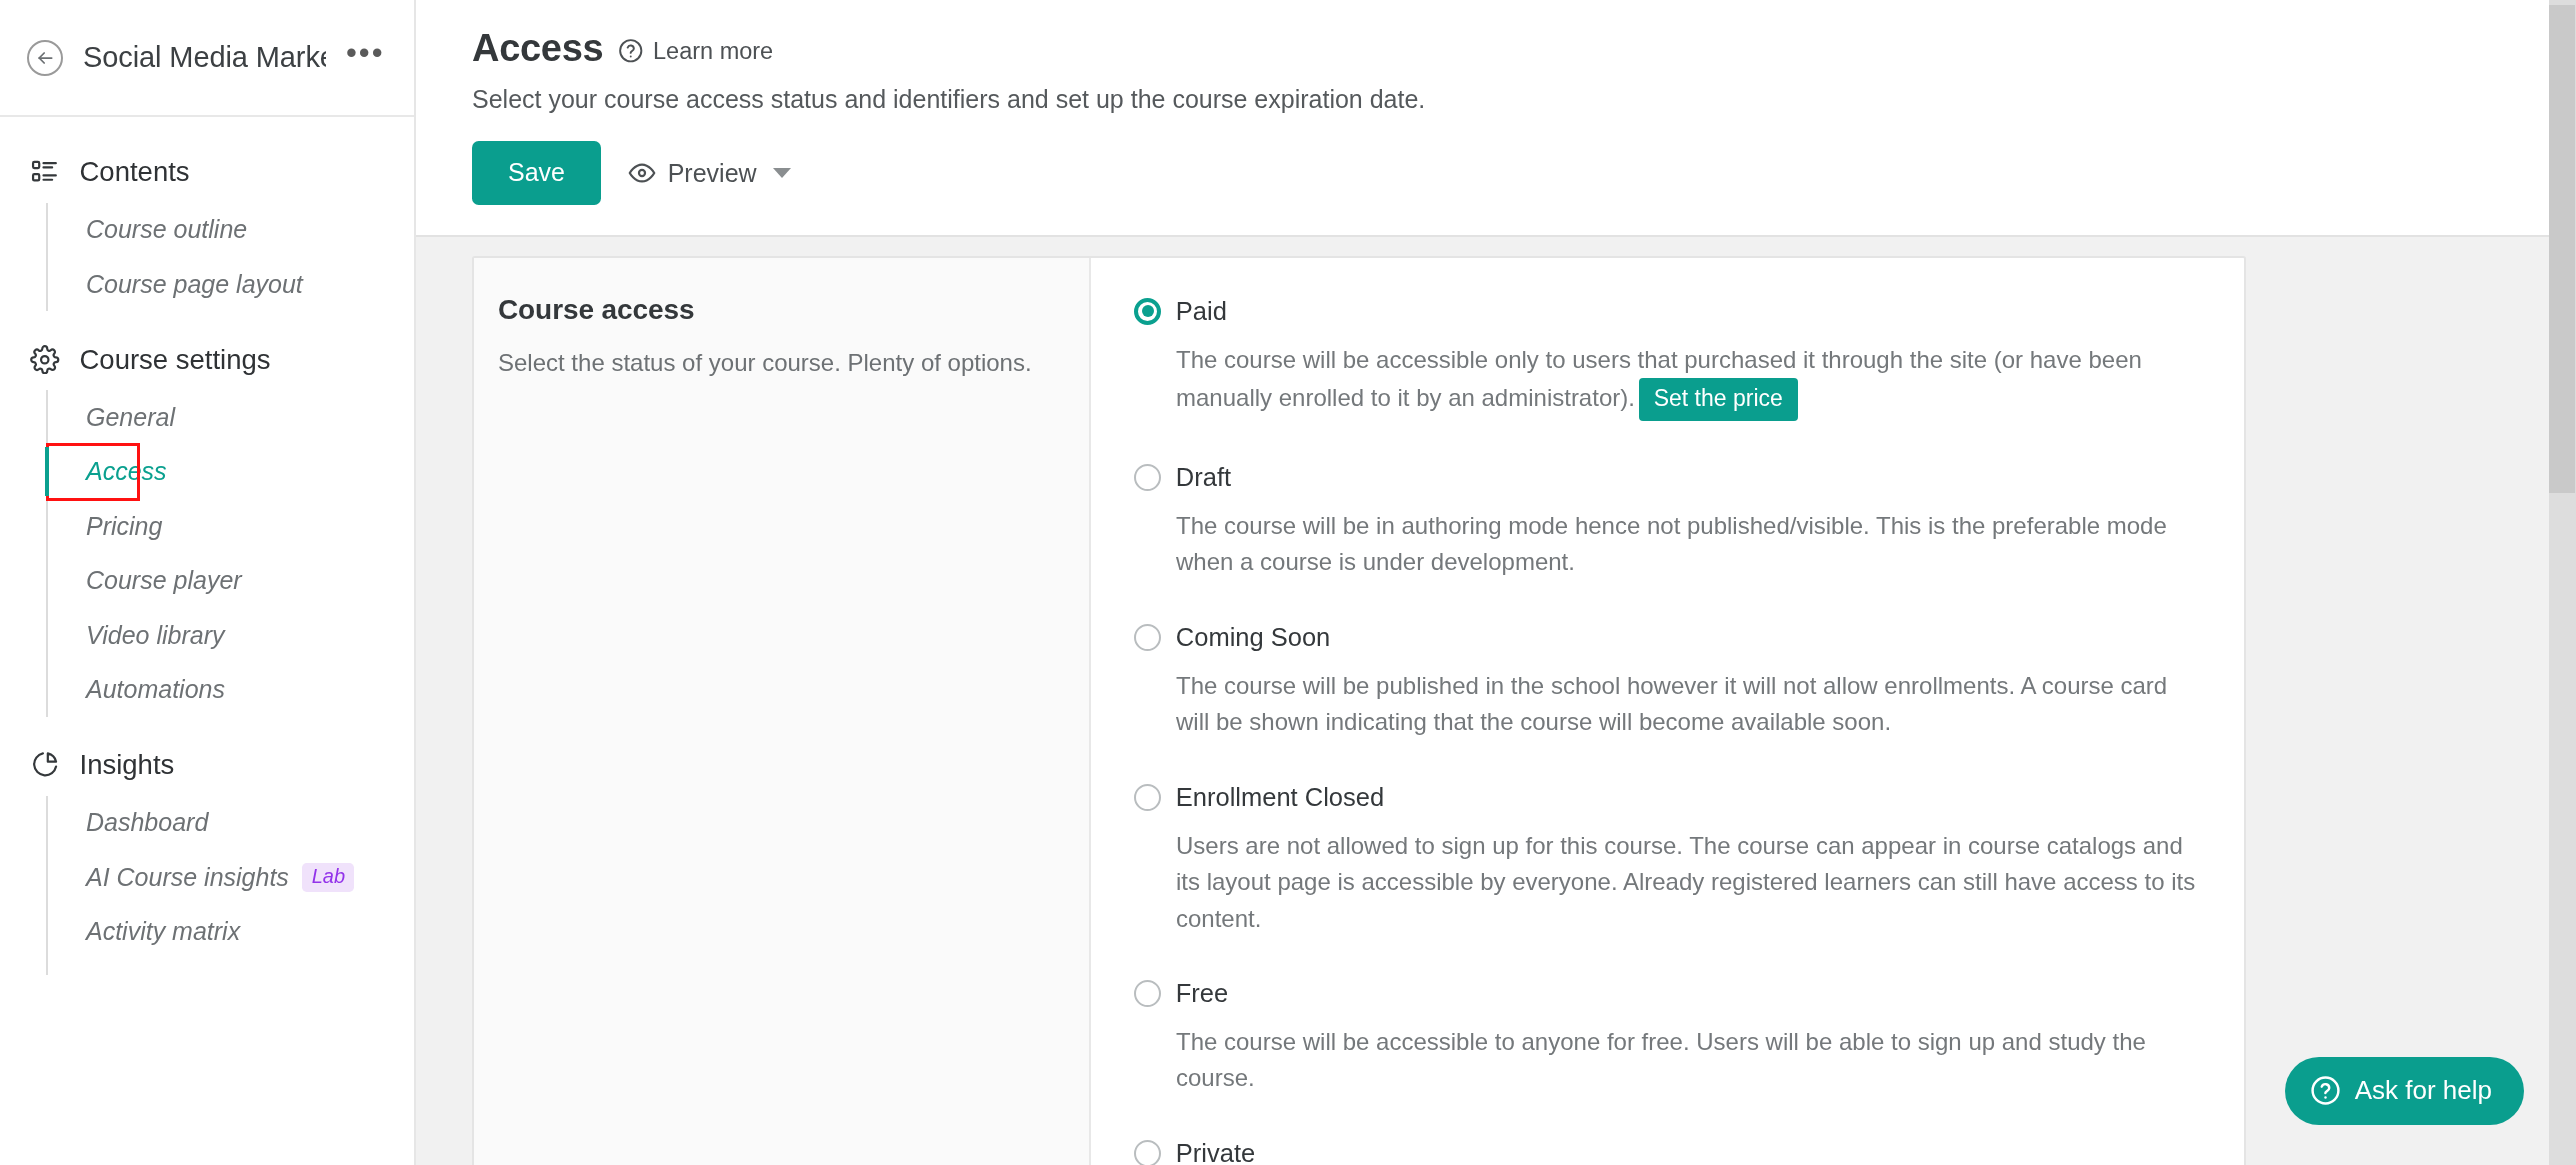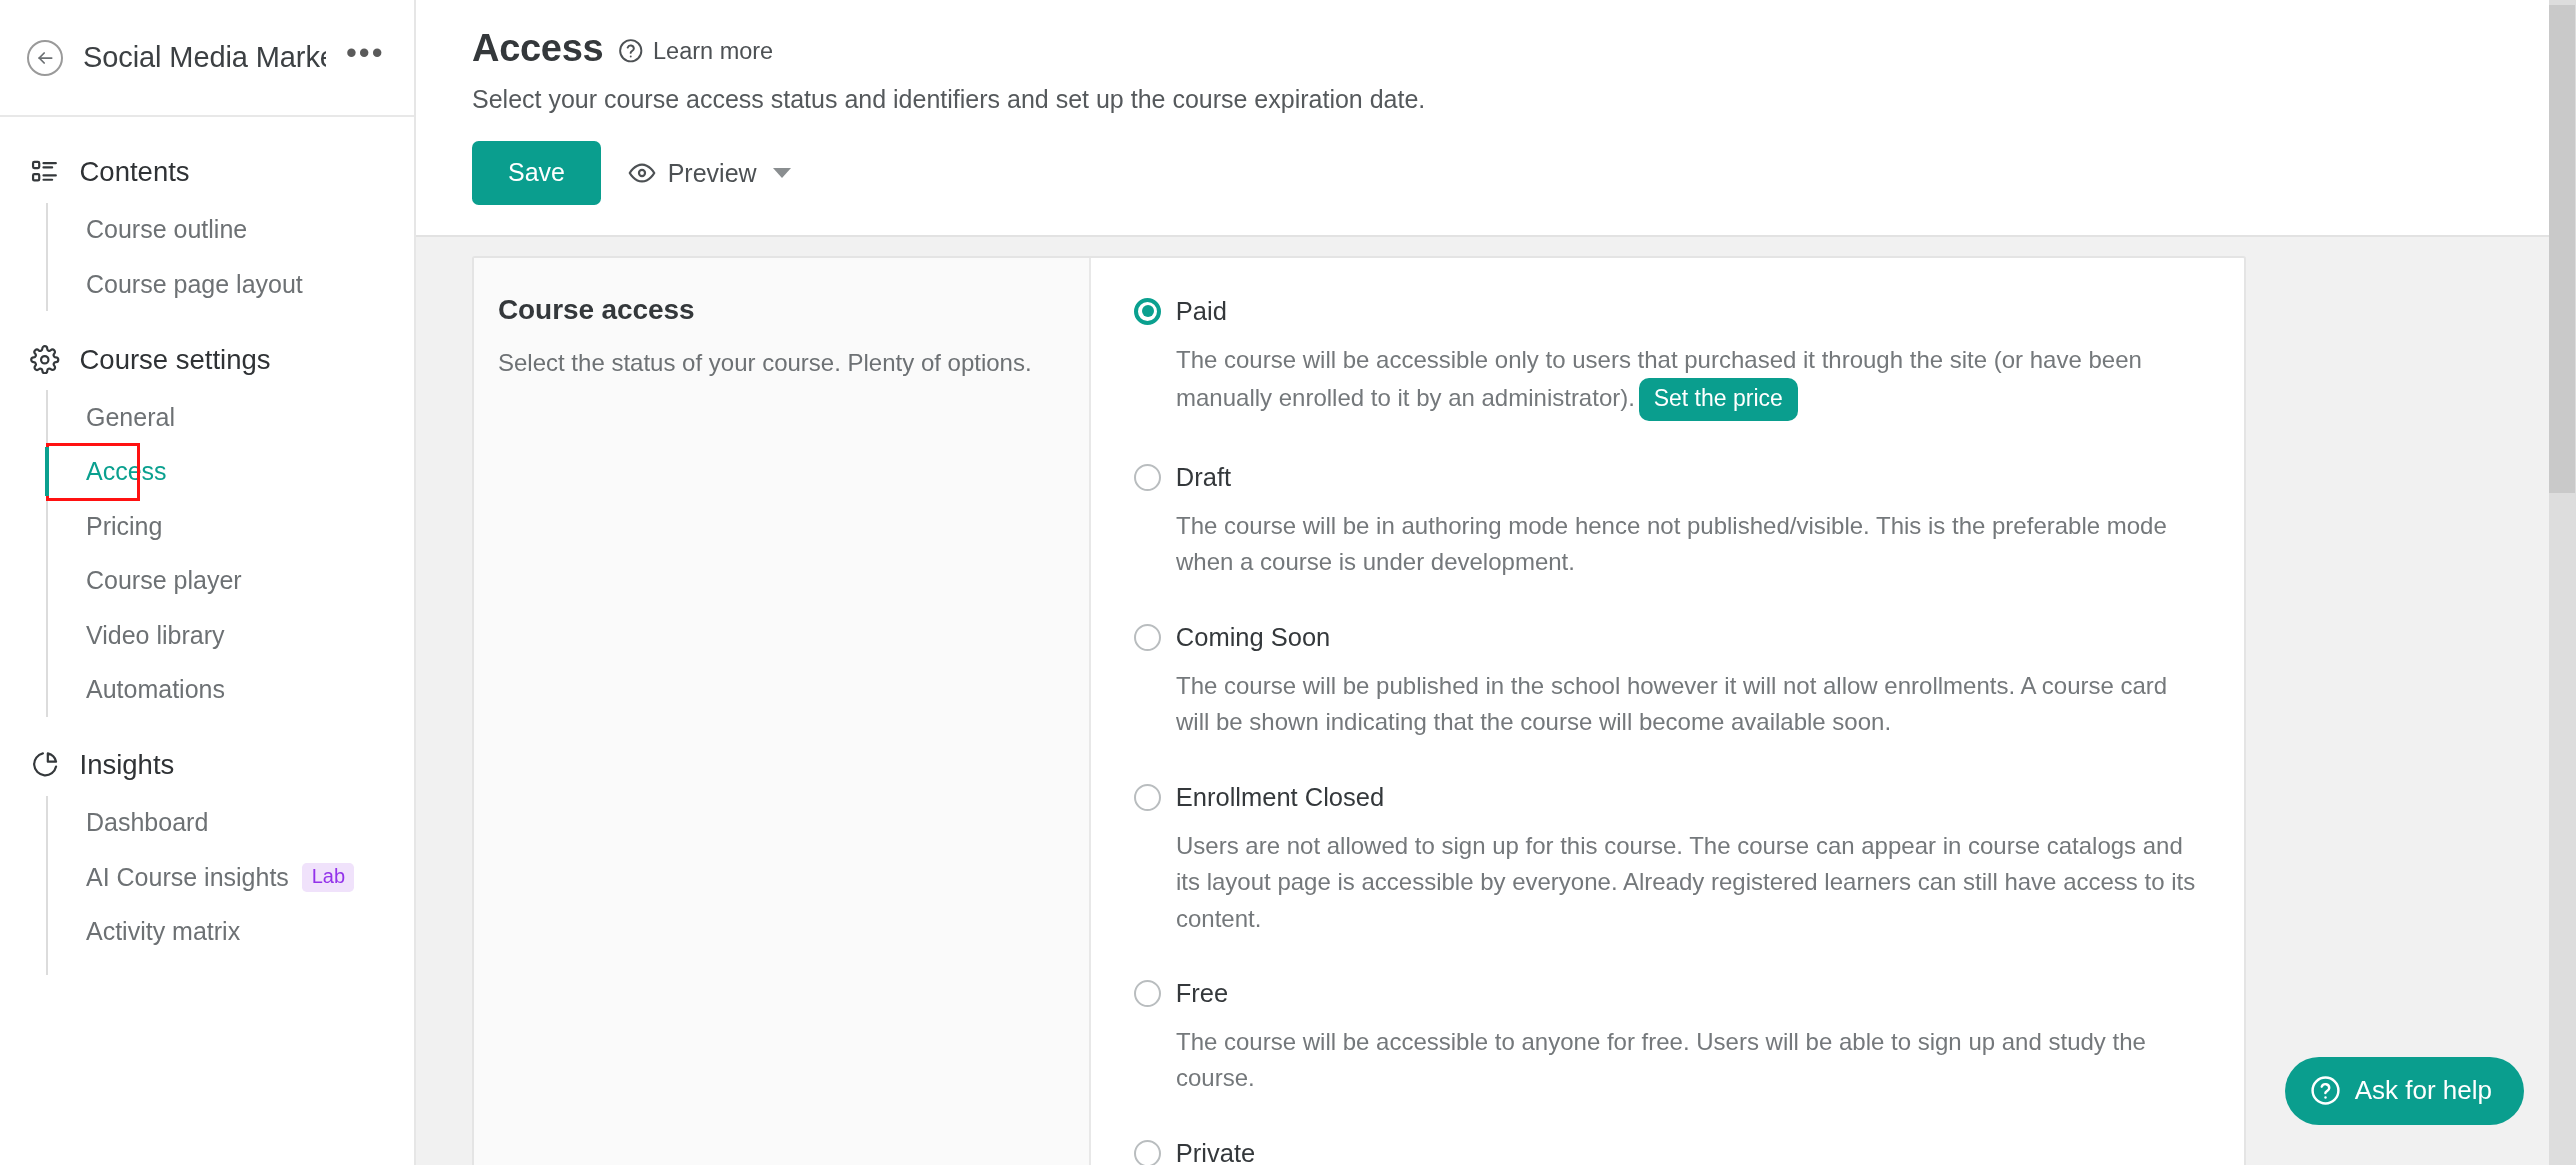--- a/index.html
+++ b/index.html
@@ -60,21 +60,21 @@
 
   .sb-group-head {
     display: flex; align-items: center; gap: 19px;
     padding: 14.8px 0 14.8px 29.5px;
     cursor: pointer;
   }
   .sb-group-head .gicon { width: 31px; height: 31px; flex:0 0 31px; display:flex; align-items:center; justify-content:center;}
   .sb-group-head .gicon svg { width: 29.5px; height: 29.5px; display:block; }
   .sb-group-head .glabel { font-size: 27.5px; color: #2f3235; }
 
-  .sb-sub { border-left: 2.7px solid #dcdcdc; margin-left: 46px; }
+  .sb-sub { border-left: 2.7px solid #dcdcdc; margin-left: 46px; font-style: italic; }
   .sb-item {
     position: relative;
     padding: 12.7px 0 12.7px 38px;
     font-size: 25px;
     color: #6d7174;
     cursor: pointer;
     display: flex; align-items: center; gap: 13.4px;
   }
   .sb-item.active { color: #0aa08f; }
   .sb-item.active::before {
@@ -190,21 +190,21 @@
     margin-top: 16px;
     margin-left: 42px;
     max-width: 1020px;
   }
   .inline-btn {
     display: inline-block;
     background: #0a9e8e;
     color: #ffffff;
     font-size: 23px;
     border: none;
-    border-radius: 10px;
+    border-radius: 4px;
     padding: 6.7px 14.8px 8.7px;
     cursor: pointer;
     font-family: inherit;
     vertical-align: baseline;
     margin-left: 4px;
   }
 
   
   .help-fab {
     position: absolute;

